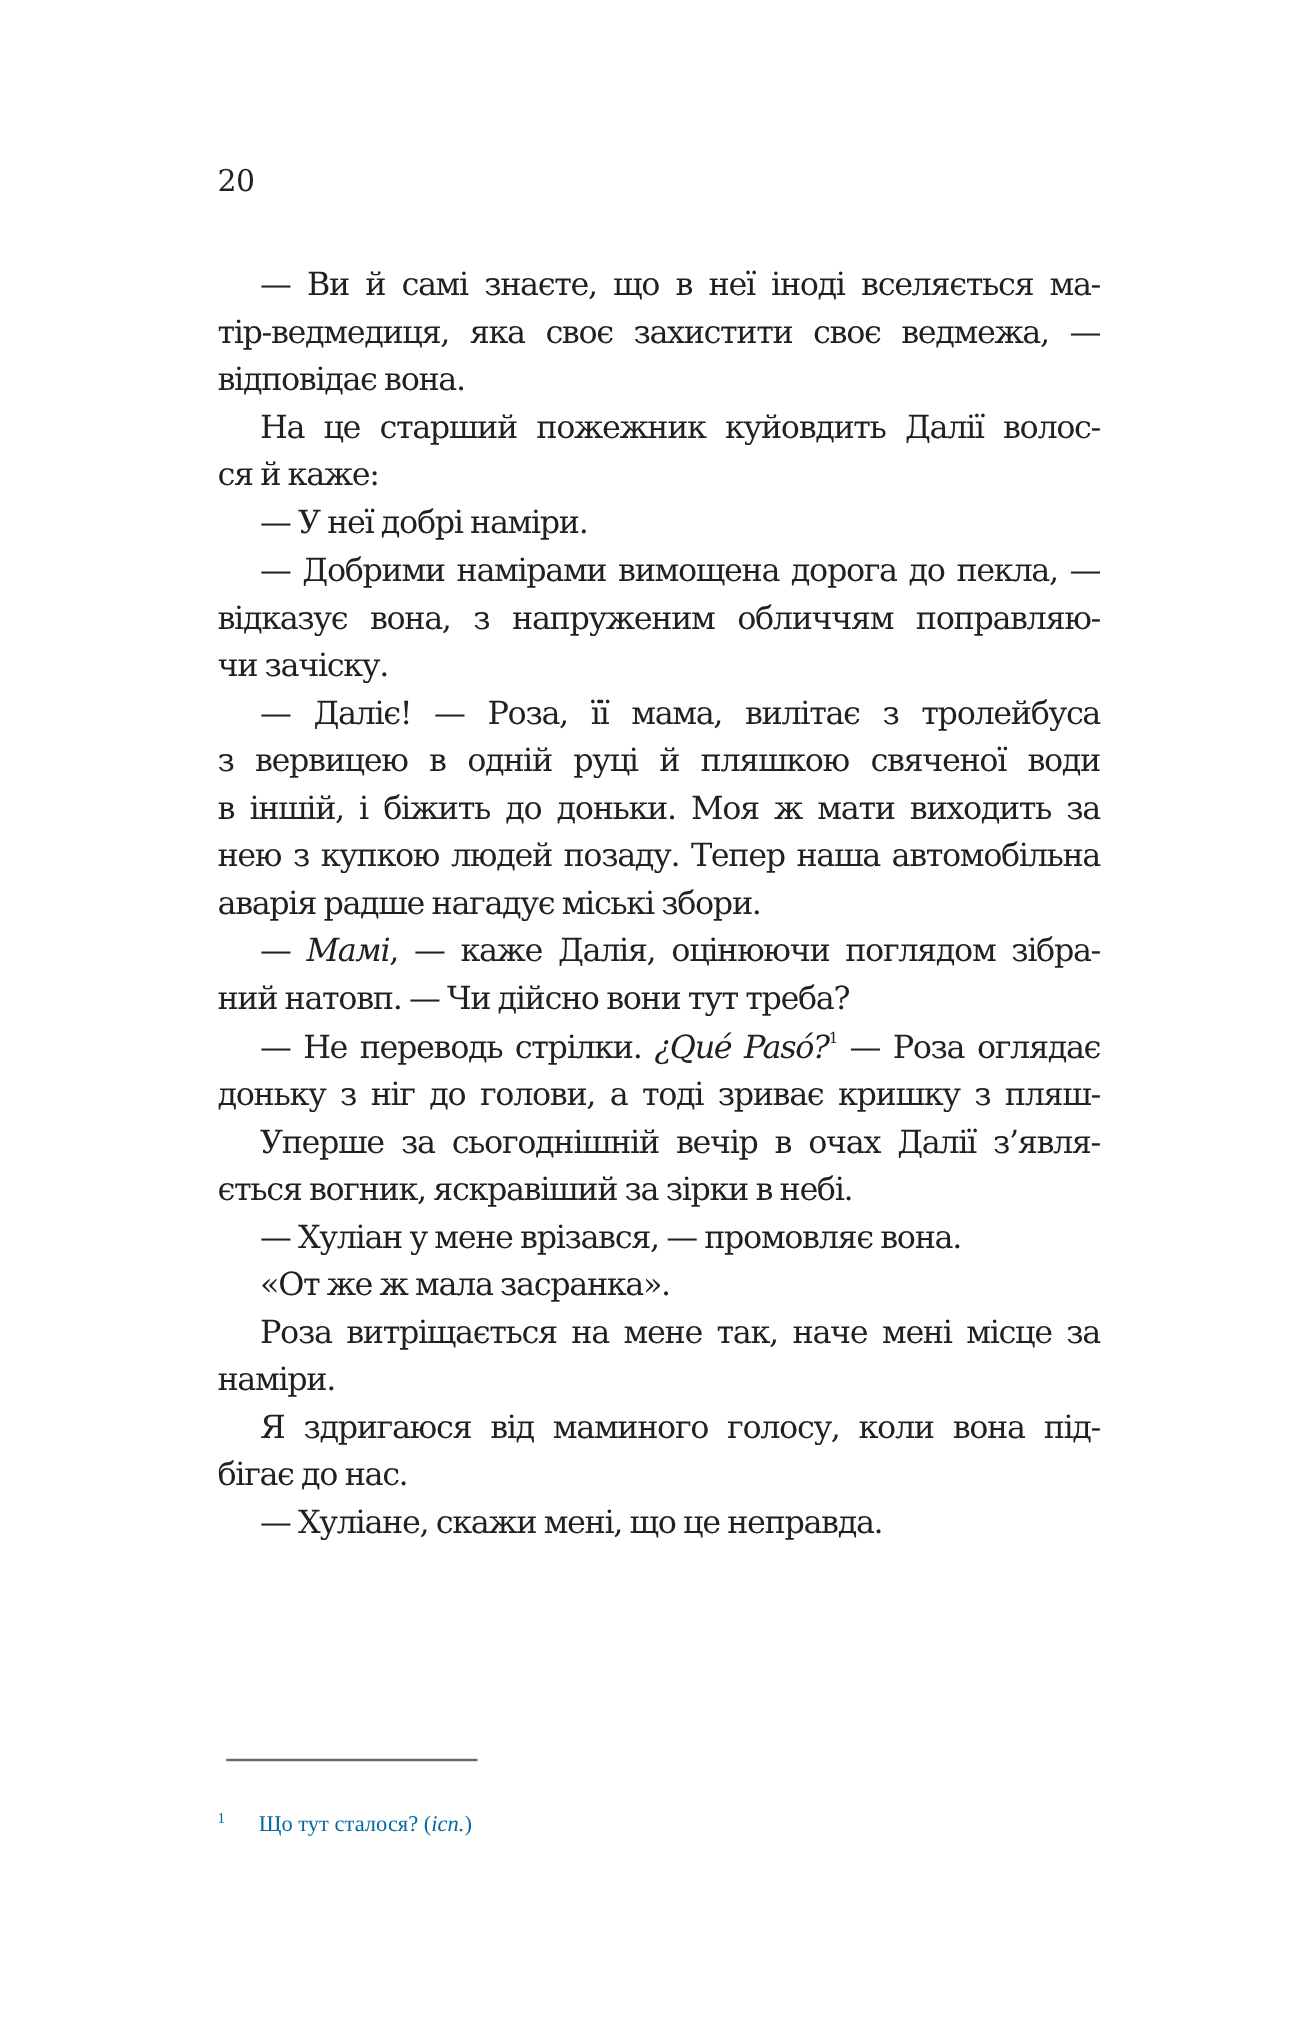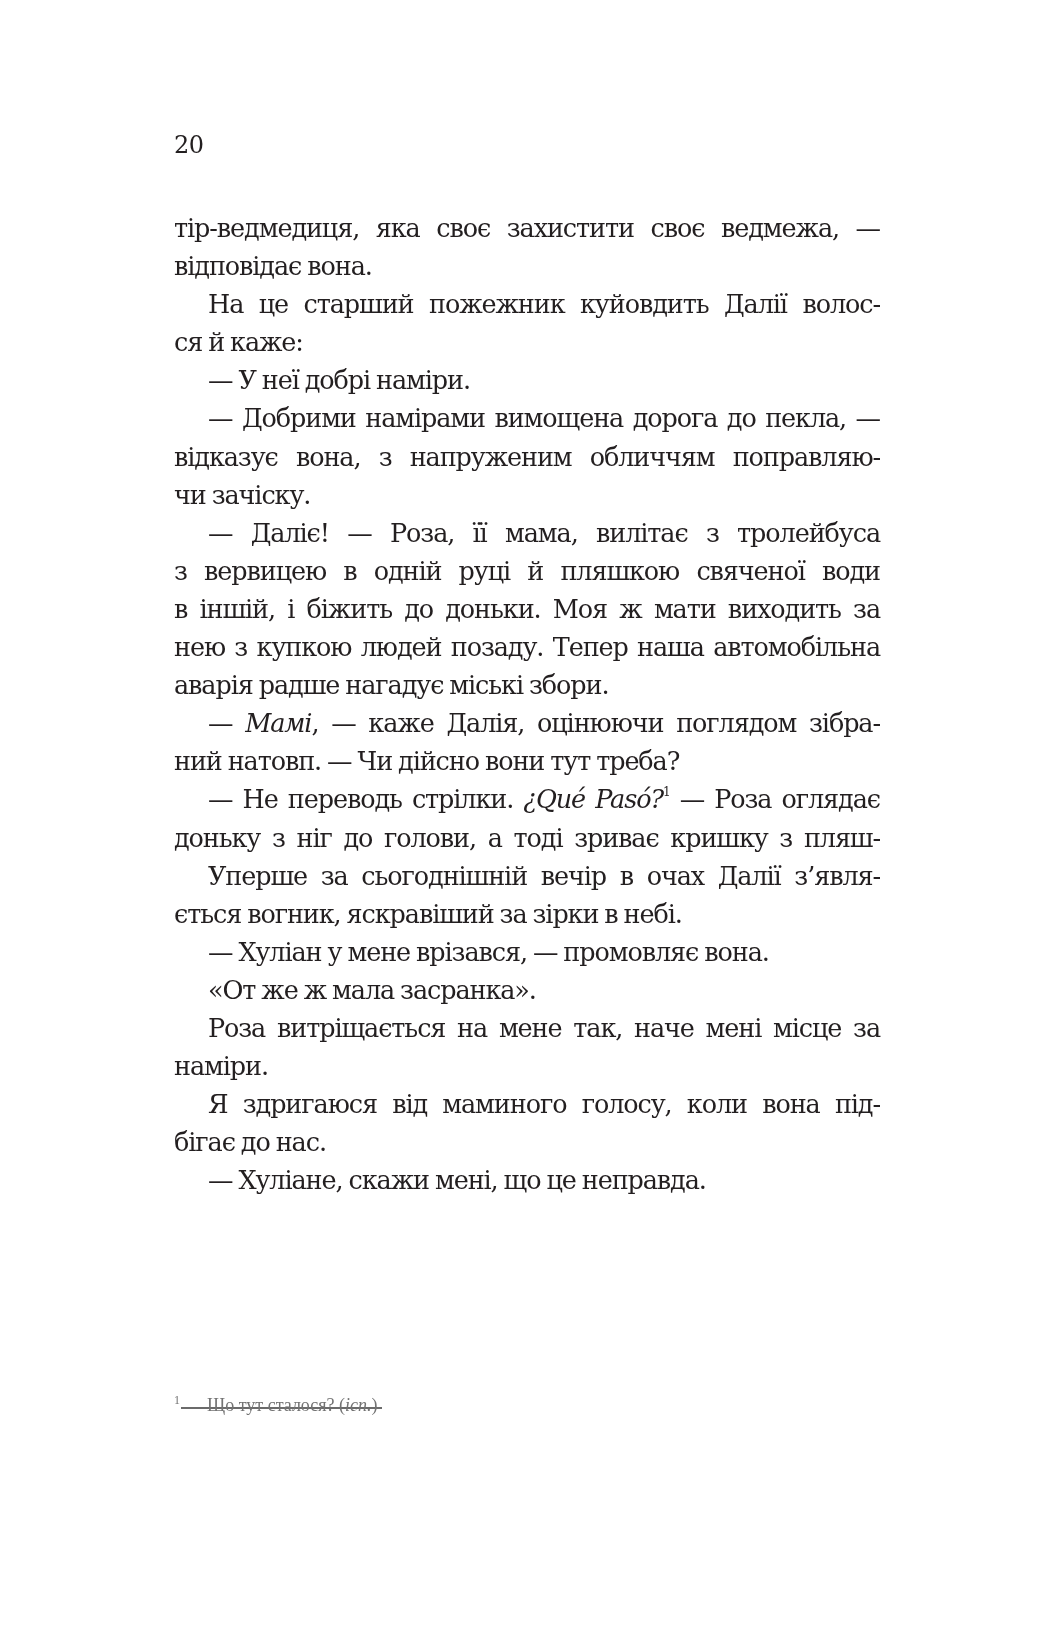--- a/index.html
+++ b/index.html
@@ -23,33 +23,34 @@
   }
   .line.just { text-align: justify; text-align-last: justify; }
   .line.indent { padding-left: 34px; }
   .it { font-style: italic; }
   .sup { font-size: 12px; vertical-align: 12px; line-height: 0; }
   .footnote-rule {
     position: absolute; left: 181px; top: 1407px; width: 201px; height: 2px;
     background: #6b6b6b;
   }
   .footnote {
-    position: absolute; left: 174px; top: 1386px; width: 700px;
-    font-size: 18px; line-height: 28px; color: #737373;
+    position: absolute; left: 174px; top: 1440px; width: 700px;
+    font-size: 18px; line-height: 28px; color: #0369a1;
     font-family: "Liberation Serif", "DejaVu Serif", serif;
   }
   .footnote .fn-mark { display: inline-block; width: 33px; font-size: 12px; vertical-align: 7px; }
 </style>
 </head>
 <body>
 
 <div class="page">
   <div class="page-number">20</div>
 
   <div class="body-text" id="body-text">
+      <div class="line indent just">— Ви й самі знаєте, що в неї іноді вселяється ма-</div>
       <div class="line just">тір-ведмедиця, яка своє захистити своє ведмежа, —</div>
       <div class="line">відповідає вона.</div>
       <div class="line indent just">На це старший пожежник куйовдить Далії волос-</div>
       <div class="line">ся й каже:</div>
       <div class="line indent">— У неї добрі наміри.</div>
       <div class="line indent just">— Добрими намірами вимощена дорога до пекла, —</div>
       <div class="line just">відказує вона, з напруженим обличчям поправляю-</div>
       <div class="line">чи зачіску.</div>
       <div class="line indent just">— Даліє! — Роза, її мама, вилітає з тролейбуса</div>
       <div class="line just">з вервицею в одній руці й пляшкою свяченої води</div>

